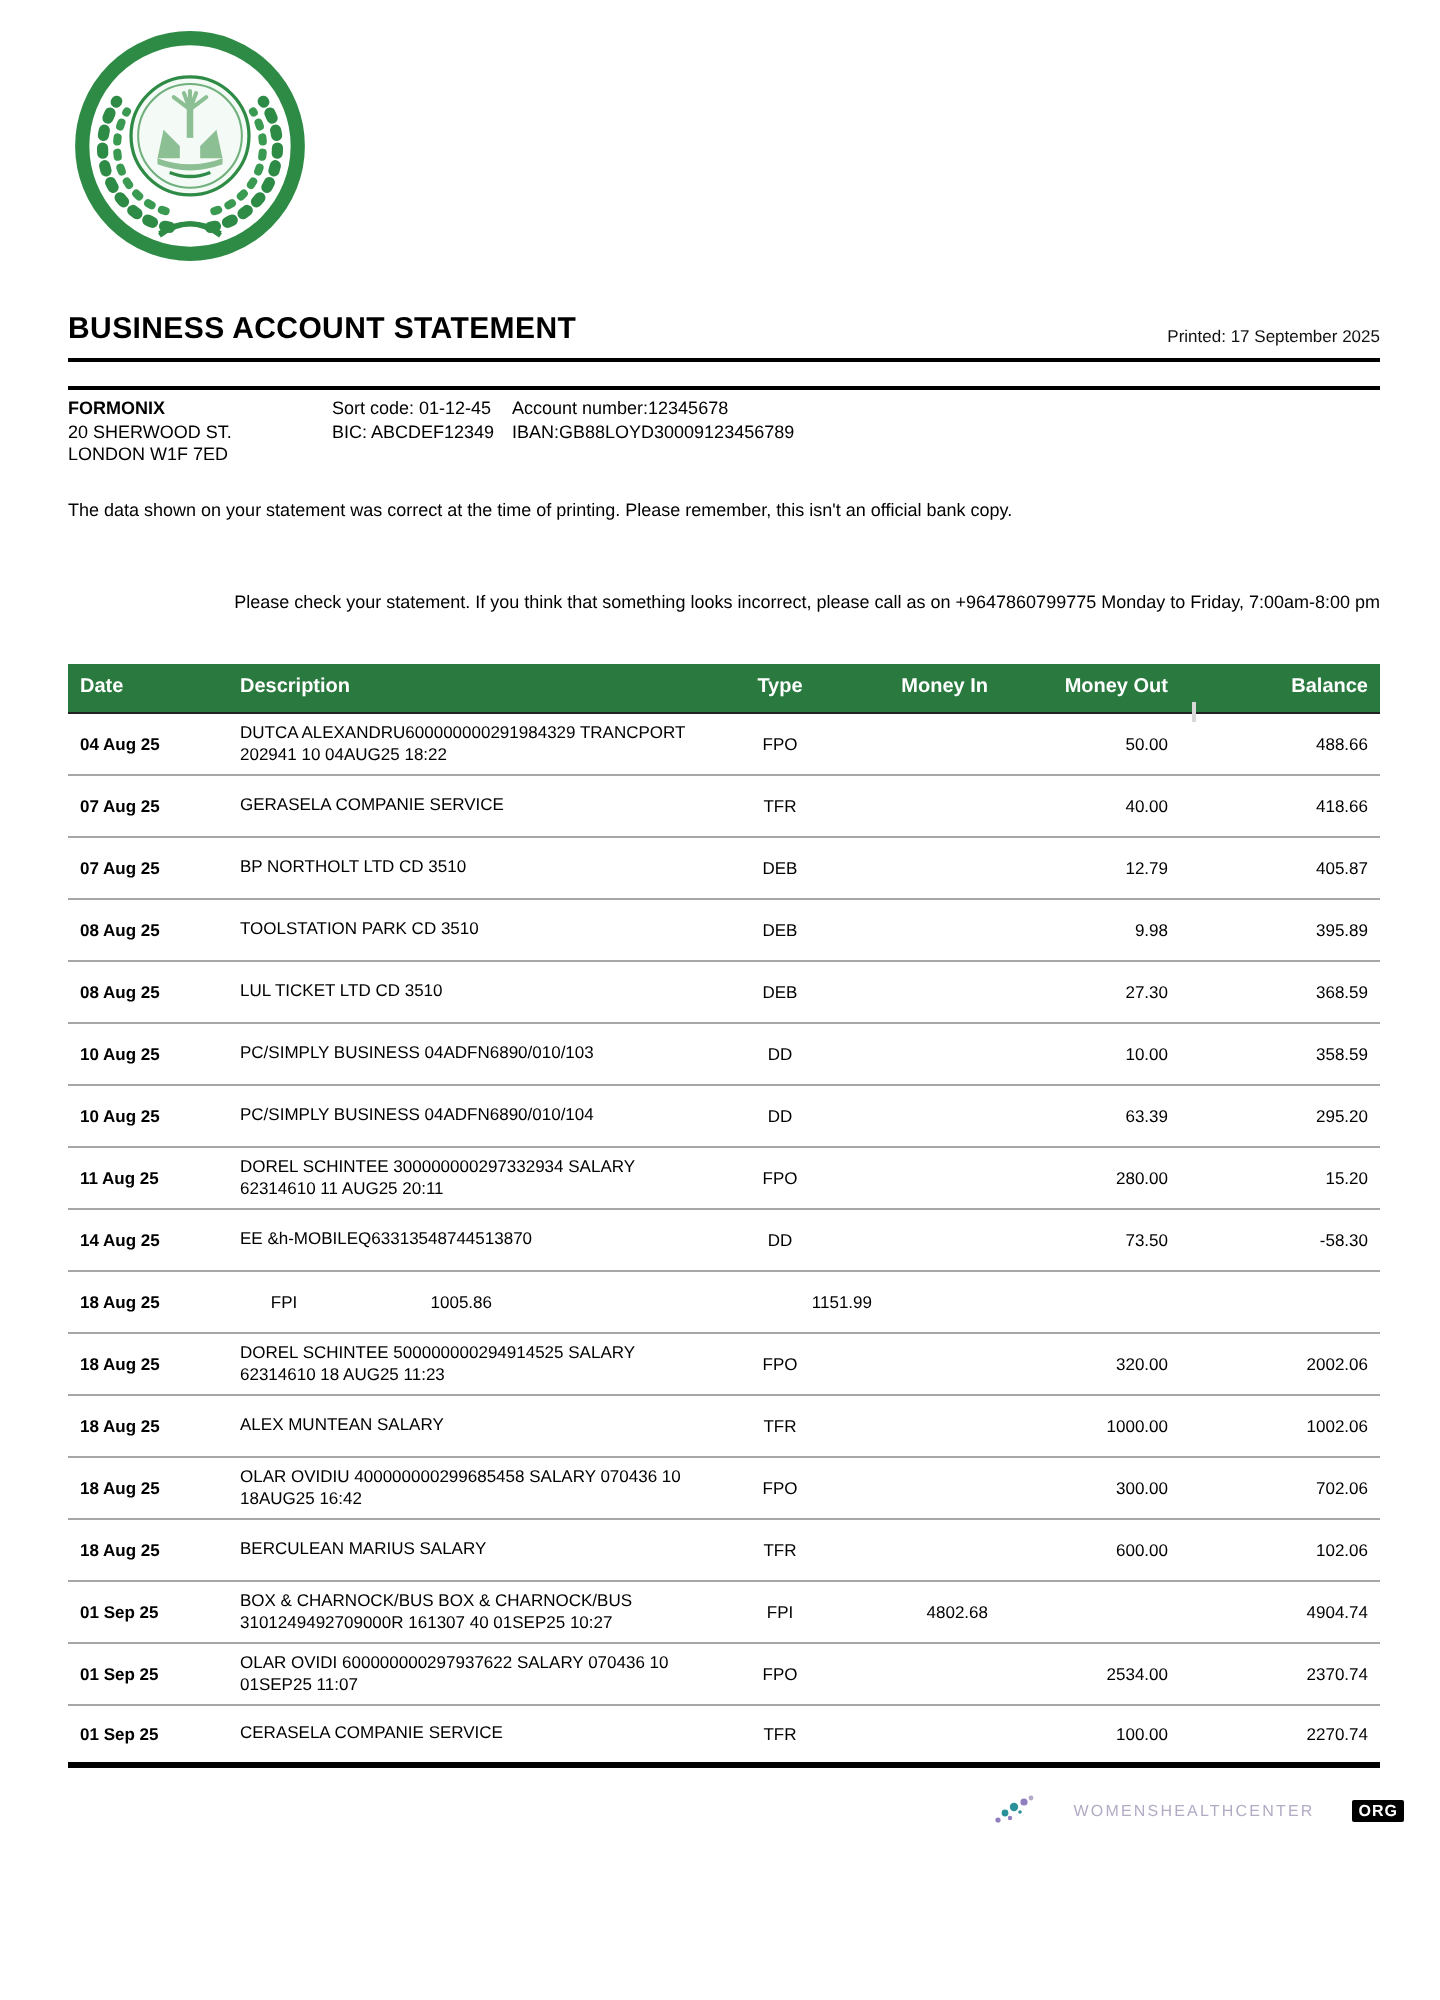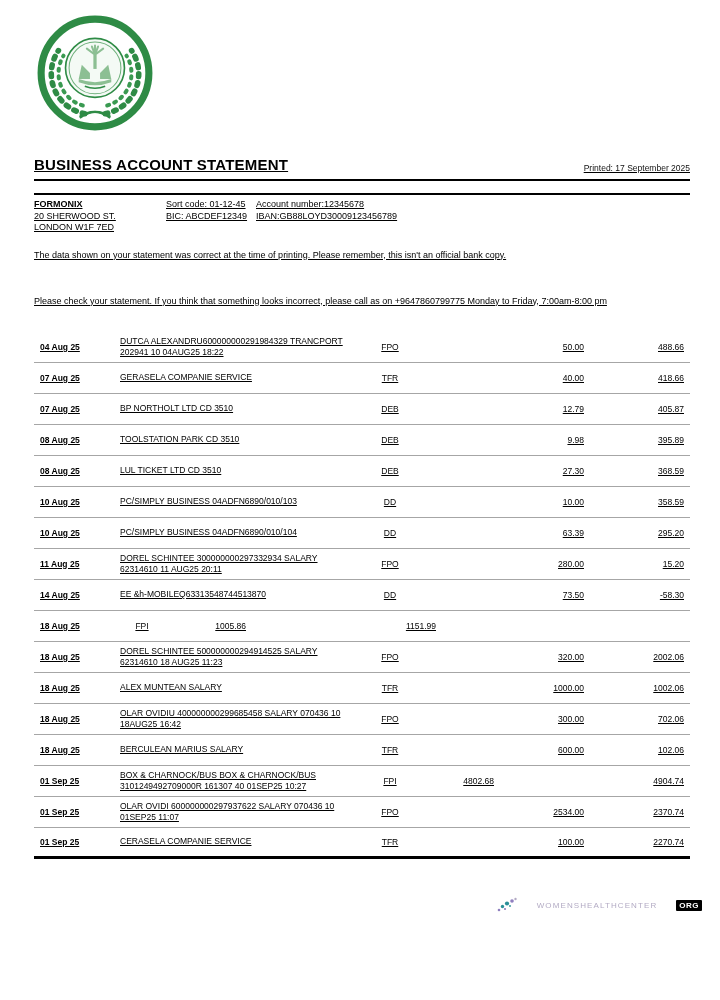--- a/index.html
+++ b/index.html
@@ -1,18 +1,18 @@
 <!DOCTYPE html>
 <html style="--hdr-green: #2a7a40;"><head>
 <meta charset="utf-8">
 <style>
   * { margin:0; padding:0; box-sizing:border-box; }
   html,body { background:#ffffff; }
   body { font-family:"Liberation Sans", sans-serif; color:#000; }
-  .page { position:relative; width:720px; height:932px; margin:0 auto; background:#fff; overflow:hidden;text-decoration:underline; }
+  .page { position:relative; width:720px; height:932px; margin:0 auto; background:#fff; overflow:hidden; }
   .content { padding:0 30px 0 34px; }
 
   
   .logo-wrap { padding-top:12px; padding-left:0px; height:134px; }
 
   
   .title-row { display:flex; align-items:flex-end; justify-content:space-between;
                border-bottom:2px solid #000; padding-bottom:6px; margin-top:22px; }
   .doc-title { font-size:15px; font-weight:bold; letter-spacing:.2px; }
   .printed { font-size:8.5px; color:#111;text-align:right; }
@@ -20,21 +20,21 @@
   
   .account-block { border-top:2px solid #000; margin-top:12px; padding-top:4px;
                    display:flex; font-size:9px; line-height:11.5px; }
   .acct-left { width:132px; }
   .acct-name { font-weight:bold; }
   .acct-codes .code-row { display:flex; }
   .code-a { width:90px; }
   .code-b { }
 
   .notice1 { font-size:9px; margin-top:16px; }
-  .notice2 { font-size:9px; margin-top:36px; }
+  .notice2 { font-size:9px; margin-top:36px;text-align:right; }
 
   
   .stable { margin-top:26px; }
   .thead { display:flex; align-items:center; background:var(--hdr-green); color:#fff;
            font-weight:bold; font-size:10px; height:25px; position:relative;
            border-bottom:1px solid #222; }
   .trow { display:flex; align-items:center; border-bottom:1px solid #a6a6a6;
           font-size:8.5px; min-height:31px; padding:4px 0; }
   .trow:last-child { border-bottom:3px solid #000; }
   .c { padding:0 4px; }
@@ -103,20 +103,29 @@
           <div class="code-a">BIC: ABCDEF12349</div>
           <div class="code-b">IBAN:GB88LOYD30009123456789</div>
         </div>
       </div>
     </div>
 
     <div class="notice1">The data shown on your statement was correct at the time of printing. Please remember, this isn't an official bank copy.</div>
     <div class="notice2">Please check your statement. If you think that something looks incorrect, please call as on +9647860799775 Monday to Friday, 7:00am-8:00 pm</div>
 
     <div class="stable">
+      <div class="thead">
+        <div class="c col-date">Date</div>
+        <div class="c col-desc">Description</div>
+        <div class="c col-type">Type</div>
+        <div class="c col-in">Money In</div>
+        <div class="c col-out">Money Out</div>
+        <div class="c col-bal">Balance</div>
+        <div class="tick"></div>
+      </div>
       <div>
           <div class="trow">
             <div class="c col-date">04 Aug 25</div>
             <div class="c col-desc">
               <div>DUTCA ALEXANDRU600000000291984329 TRANCPORT</div>
               <div>202941 10 04AUG25 18:22</div>
             </div>
             <div class="c col-type">FPO</div>
             <div class="c col-in"></div>
             <div class="c col-out">50.00</div>

